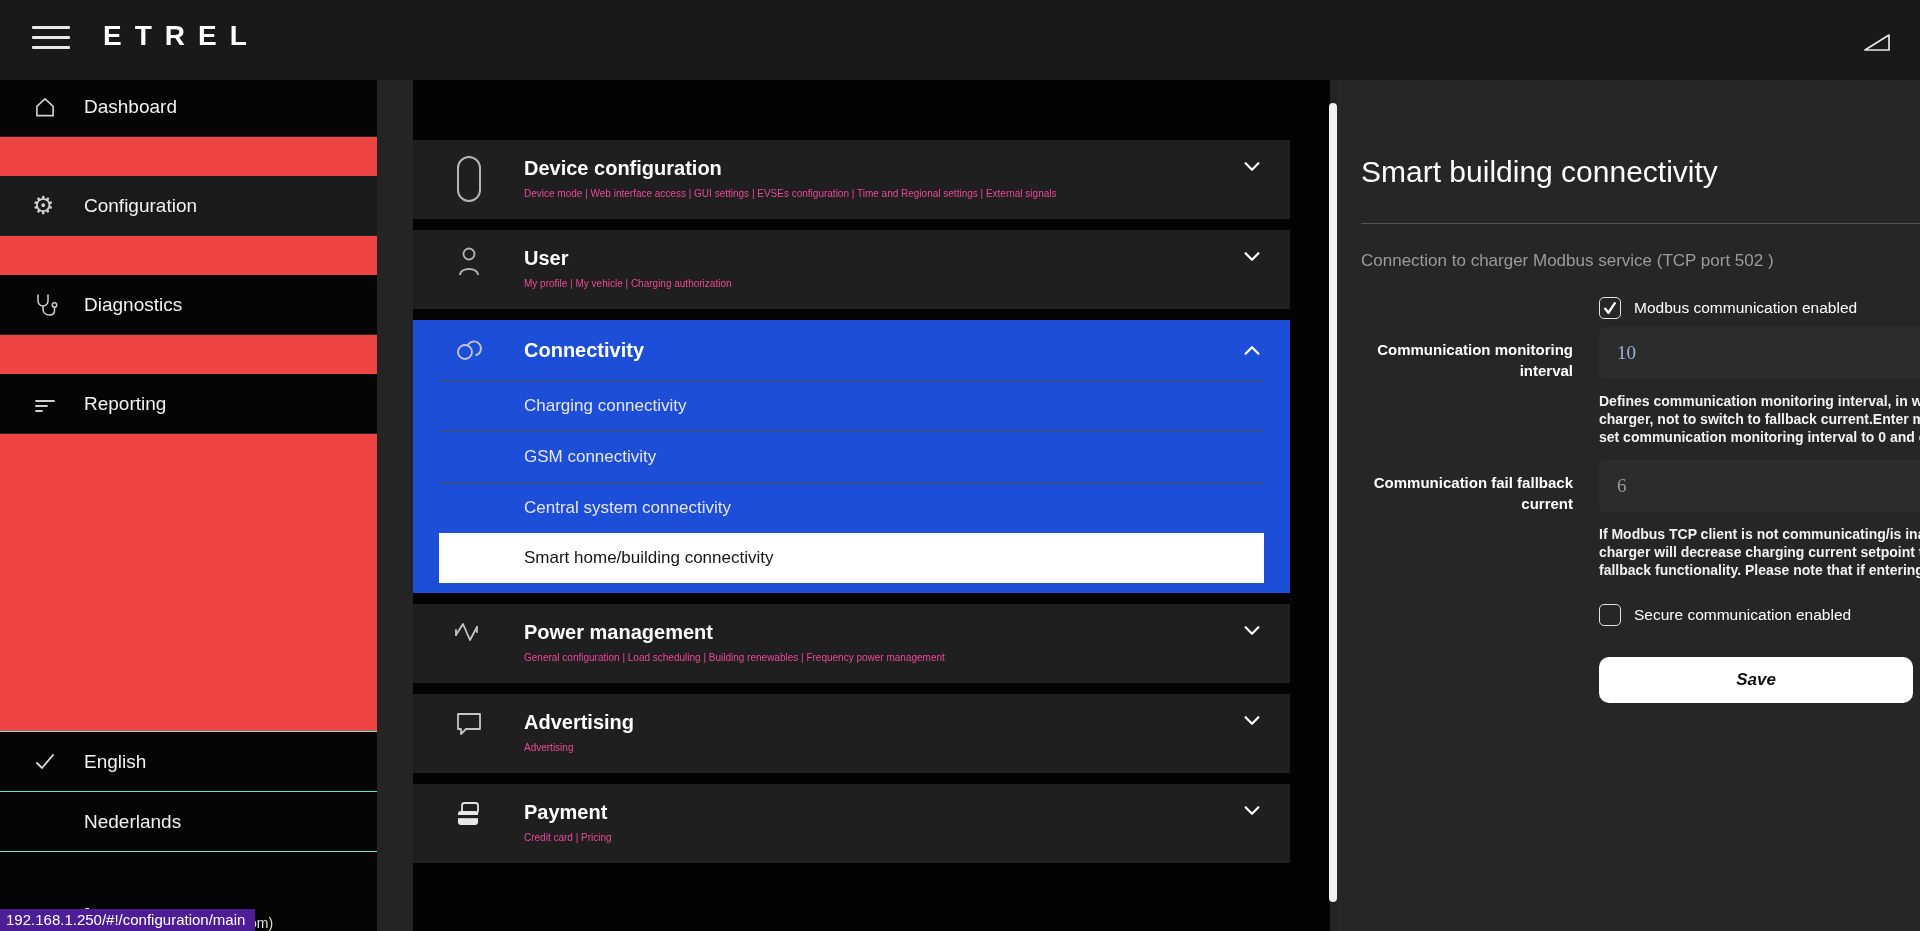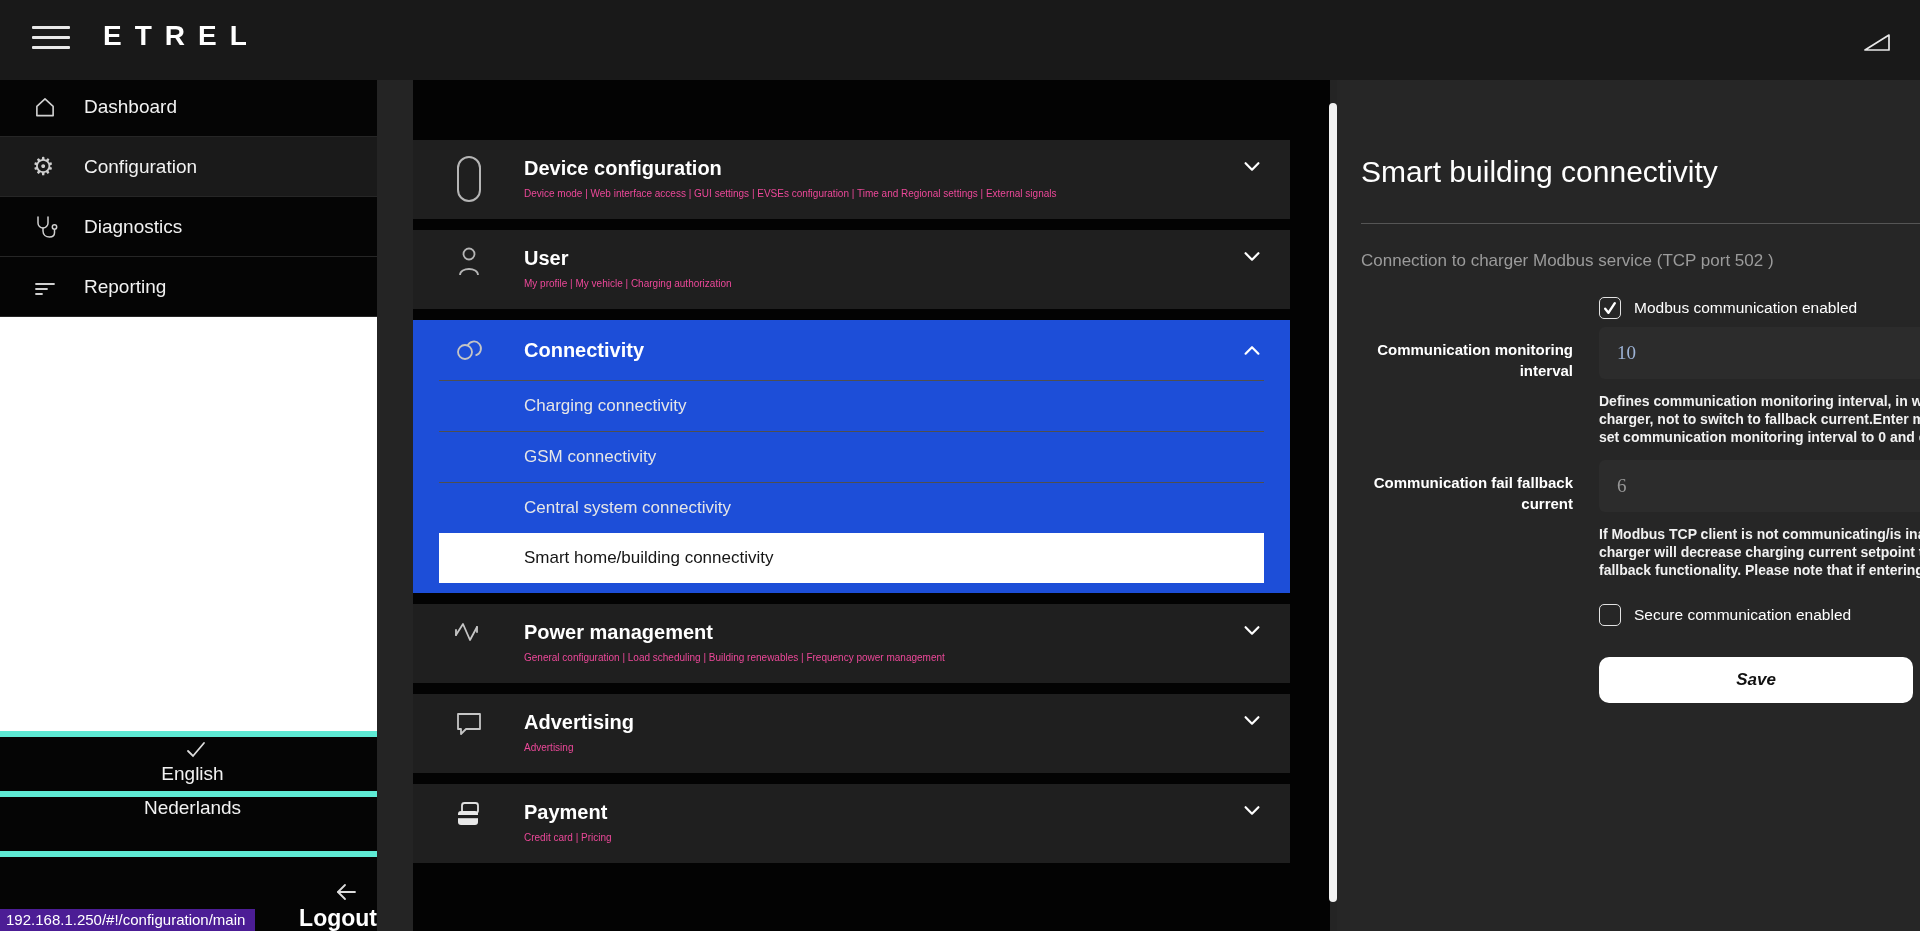--- a/index.html
+++ b/index.html
@@ -8,29 +8,29 @@
 
   
   .topbar { position:absolute; left:0; top:0; width:1920px; height:80px; background:#191919; z-index:5; }
   .hamburger { position:absolute; left:32px; top:26px; width:38px; height:26px; cursor:pointer; }
   .hamburger span { display:block; height:3px; background:#e8e8e8; margin-bottom:7px; border-radius:1px; }
   .logo { position:absolute; left:103px; top:20px; color:#fff; font-size:28px; font-weight:bold;
           letter-spacing:13px; }
   .signal { position:absolute; right:28px; top:30px; }
 
   
-  .sidebar { position:absolute; left:0; top:77px; width:377px; height:854px; background:#ffffff;
-             display:flex; flex-direction:column; z-index:4; }
+  .sidebar { position:absolute; left:0; top:77px; width:377px; height:854px; background:#ef4444;
+             display:flex; flex-direction:column; z-index:4;gap:39px; }
   .side-row { height:60px; display:flex; align-items:center; border-bottom:1px solid #262626;
               background:#050505; cursor:pointer; }
   .side-row.active { background:#1a1a1a; }
   .side-icon { width:44px; margin-left:32px; display:flex; align-items:center; justify-content:flex-start; }
   .side-label { color:#f2f2f2; font-size:19px; margin-left:8px; }
   .side-bottom { margin-top:auto; }
-  .side-bottom .side-row { border-top:6px solid #5eead4; border-bottom:none;flex-direction:column; }
+  .side-bottom .side-row { border-top:1px solid #5eead4; border-bottom:none; }
   .logout-row { height:80px; align-items:flex-end; padding-top:14px; }
   .logout-label { color:#fff; font-size:23px; font-weight:bold; margin-left:8px; }
   .logout-detail { color:#e0e0e0; font-size:14px; margin-left:6px; margin-top:10px; }
   .gear-glyph { font-family:"DejaVu Sans", sans-serif; color:#cfcfcf; font-size:25px; line-height:25px; }
 
   
   .statusbar { position:absolute; left:0; bottom:0; background:#4c1d95; color:#fff; font-size:15px;
                padding:2px 10px 3px 6px; z-index:20; white-space:nowrap; }
 
   

